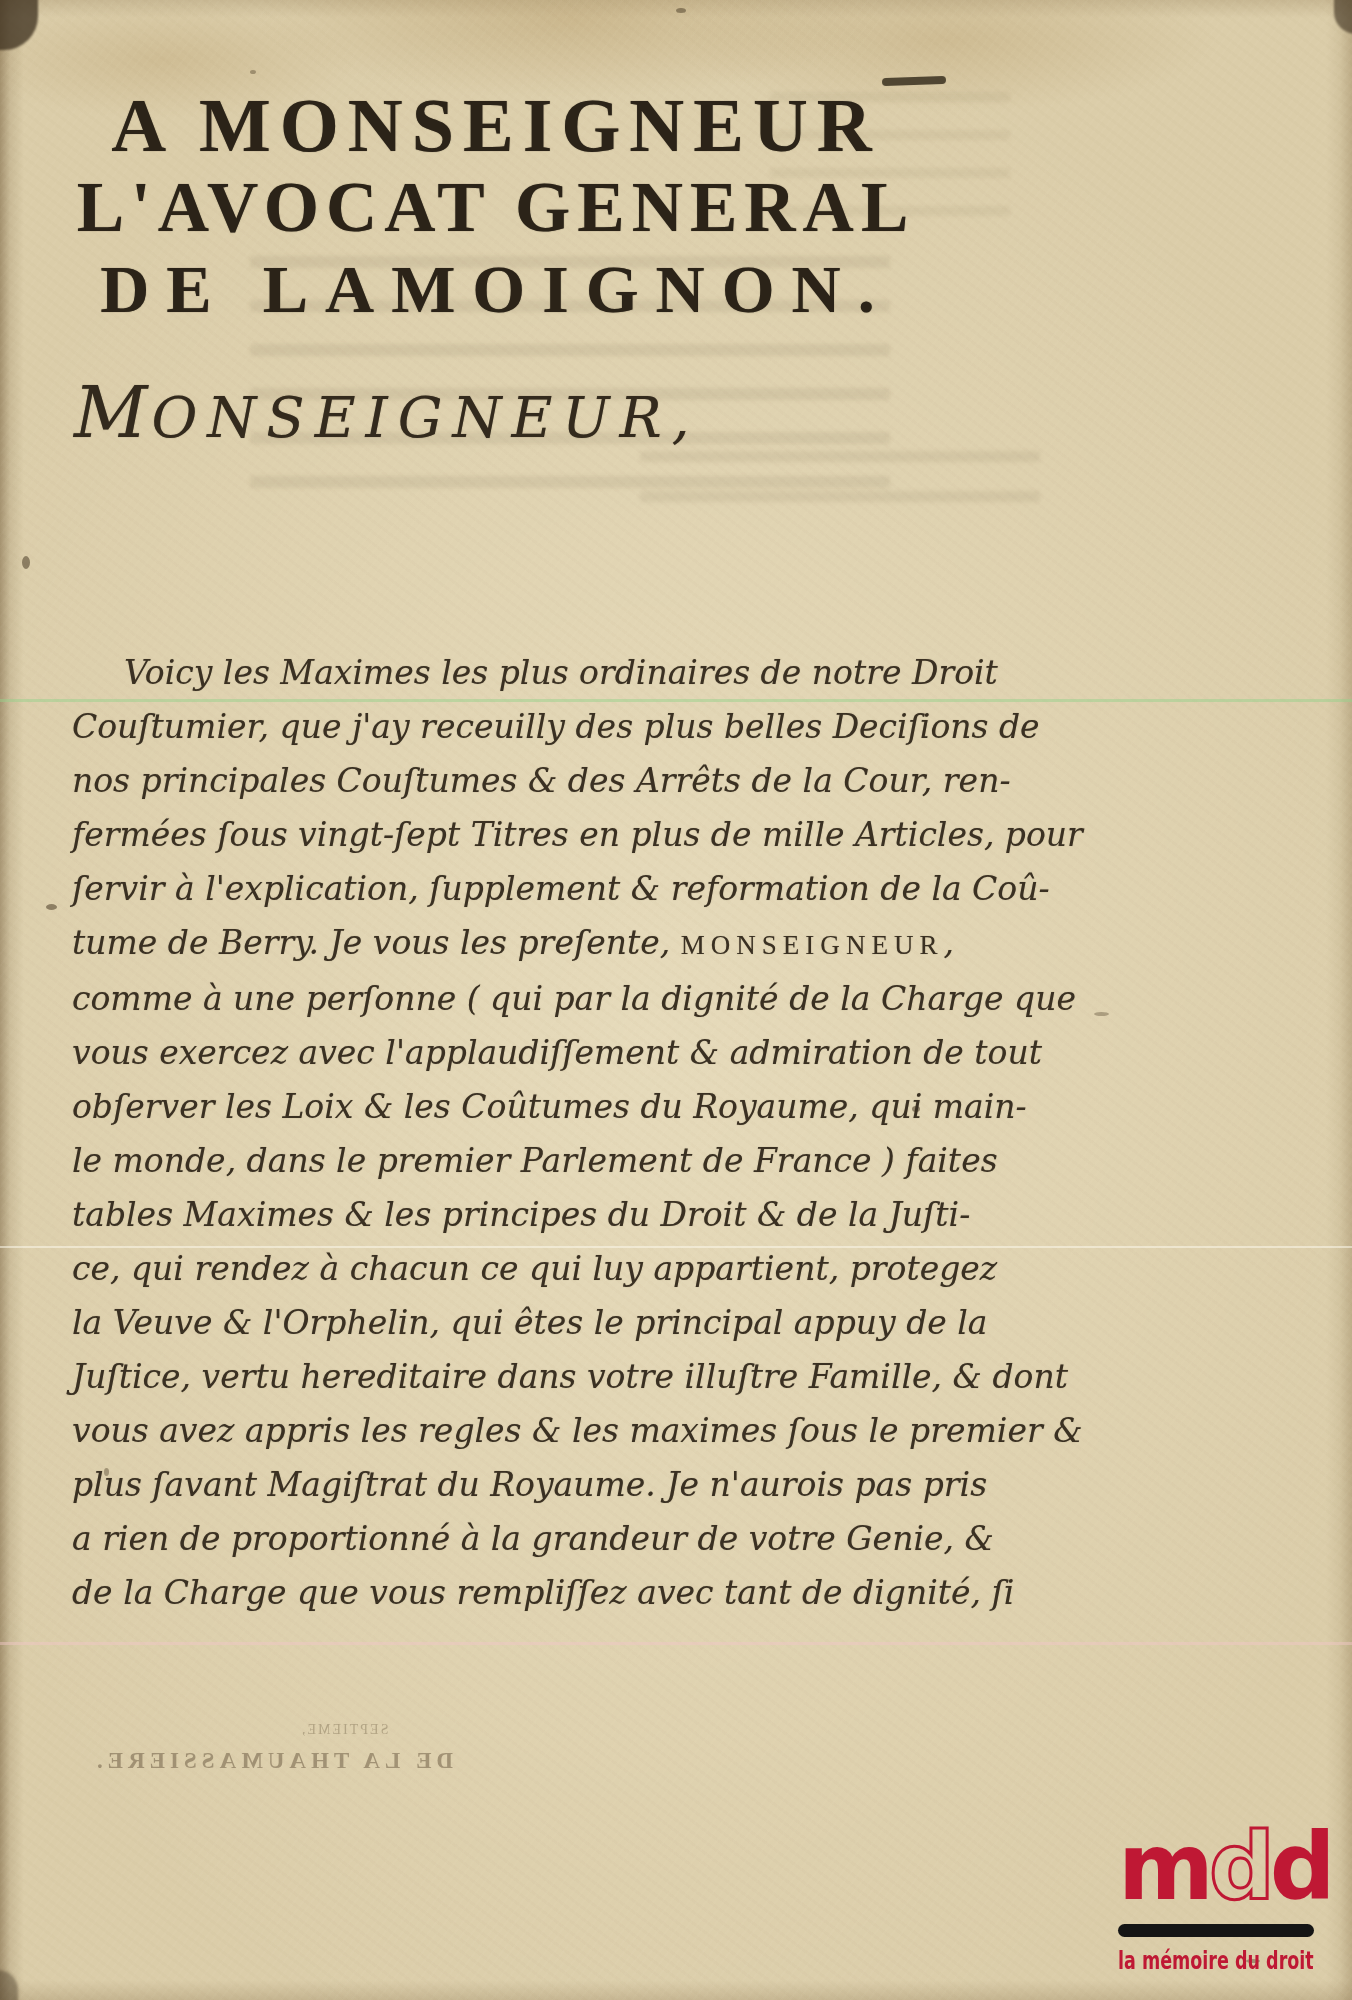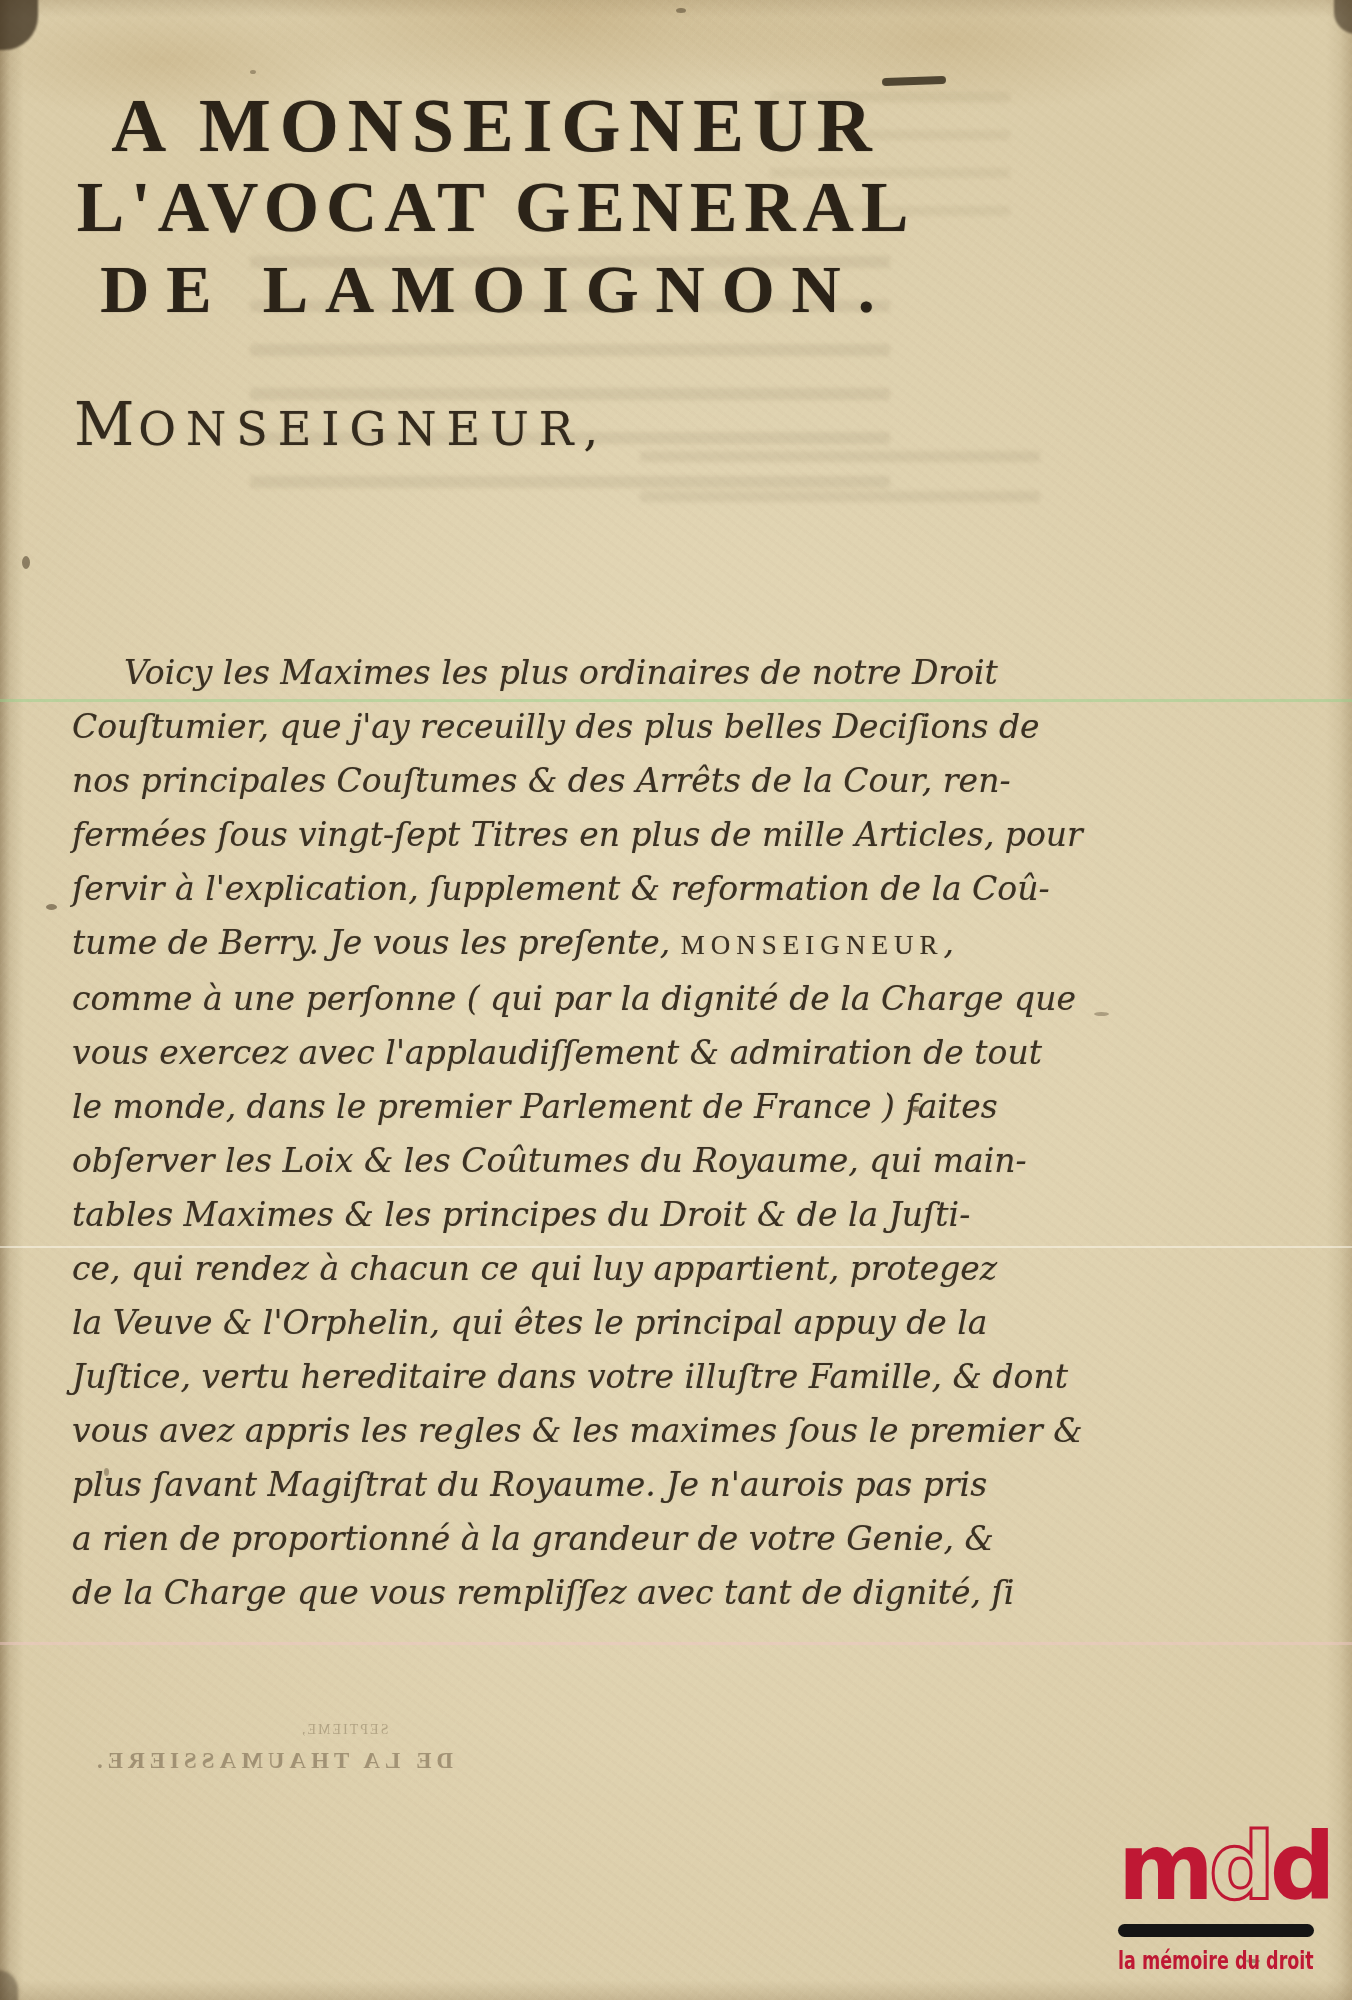--- a/index.html
+++ b/index.html
@@ -60,23 +60,23 @@
   .title-block{
     position:absolute;left:56px;top:84px;width:880px;text-align:center;
     font-family:"Liberation Serif", serif;font-weight:bold;color:#2b2318;
     text-shadow:0 0 1px rgba(40,32,20,.6);
   }
   .title-line-1{font-size:76px;line-height:82px;letter-spacing:9px;}
   .title-line-2{font-size:71px;line-height:82px;letter-spacing:7px;}
   .title-line-3{font-size:68px;line-height:82px;letter-spacing:17px;}
 
   .salutation{
-    position:absolute;left:74px;top:390px;
-    font-family:"DejaVu Serif", serif;
-    font-size:46px;letter-spacing:10px;color:#332a1d;
+    position:absolute;left:74px;top:370px;
+    font-family:"DejaVu Serif", serif;font-style:italic;
+    font-size:56px;letter-spacing:10px;color:#332a1d;
     text-shadow:0 0 1px rgba(45,36,22,.5);
   }
   .salutation::first-letter{font-size:1.28em;letter-spacing:4px;}
 
   .body-text{
     position:absolute;left:72px;top:606px;width:842px;
     font-family:"DejaVu Serif", serif;font-style:italic;
     font-size:33px;line-height:54px;color:#3a3022;
     text-shadow:0 0 1px rgba(50,40,26,.35);
     margin-top:40px;
@@ -140,22 +140,22 @@
 
   <div class="body-text">
       <div class="bline indent">Voicy les Maximes les plus ordinaires de notre Droit</div>
       <div class="bline">Couſtumier, que j'ay receuilly des plus belles Deciſions de</div>
       <div class="bline">nos principales Couſtumes &amp; des Arrêts de la Cour, ren-</div>
       <div class="bline">fermées ſous vingt-ſept Titres en plus de mille Articles, pour</div>
       <div class="bline">ſervir à l'explication, ſupplement &amp; reformation de la Coû-</div>
       <div class="bline"><span>tume de Berry. Je vous les preſente, </span><span class="caps">Monseigneur</span><span>,</span></div>
       <div class="bline">comme à une perſonne ( qui par la dignité de la Charge que</div>
       <div class="bline">vous exercez avec l'applaudiſſement &amp; admiration de tout</div>
+      <div class="bline">obſerver les Loix &amp; les Coûtumes du Royaume, qui main-</div>
       <div class="bline">le monde, dans le premier Parlement de France ) faites</div>
-      <div class="bline">obſerver les Loix &amp; les Coûtumes du Royaume, qui main-</div>
       <div class="bline">tables Maximes &amp; les principes du Droit &amp; de la Juſti-</div>
       <div class="bline">ce, qui rendez à chacun ce qui luy appartient, protegez</div>
       <div class="bline">la Veuve &amp; l'Orphelin, qui êtes le principal appuy de la</div>
       <div class="bline">Juſtice, vertu hereditaire dans votre illuſtre Famille, &amp; dont</div>
       <div class="bline">vous avez appris les regles &amp; les maximes ſous le premier &amp;</div>
       <div class="bline">plus ſavant Magiſtrat du Royaume.  Je n'aurois pas pris</div>
       <div class="bline">a rien de proportionné à la grandeur de votre Genie, &amp;</div>
       <div class="bline">de la Charge que vous rempliſſez avec tant de dignité, ſi</div>
     </div>
 

